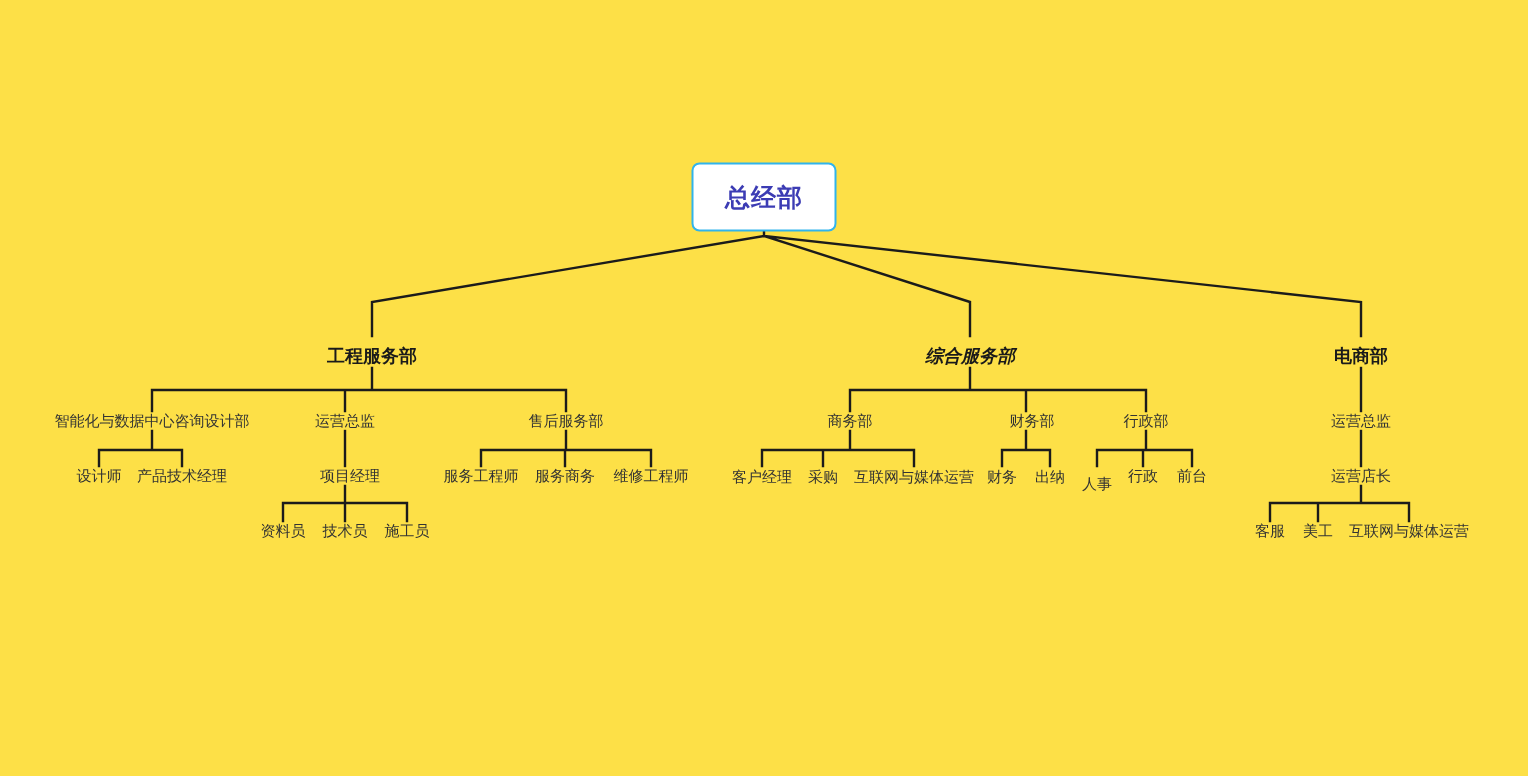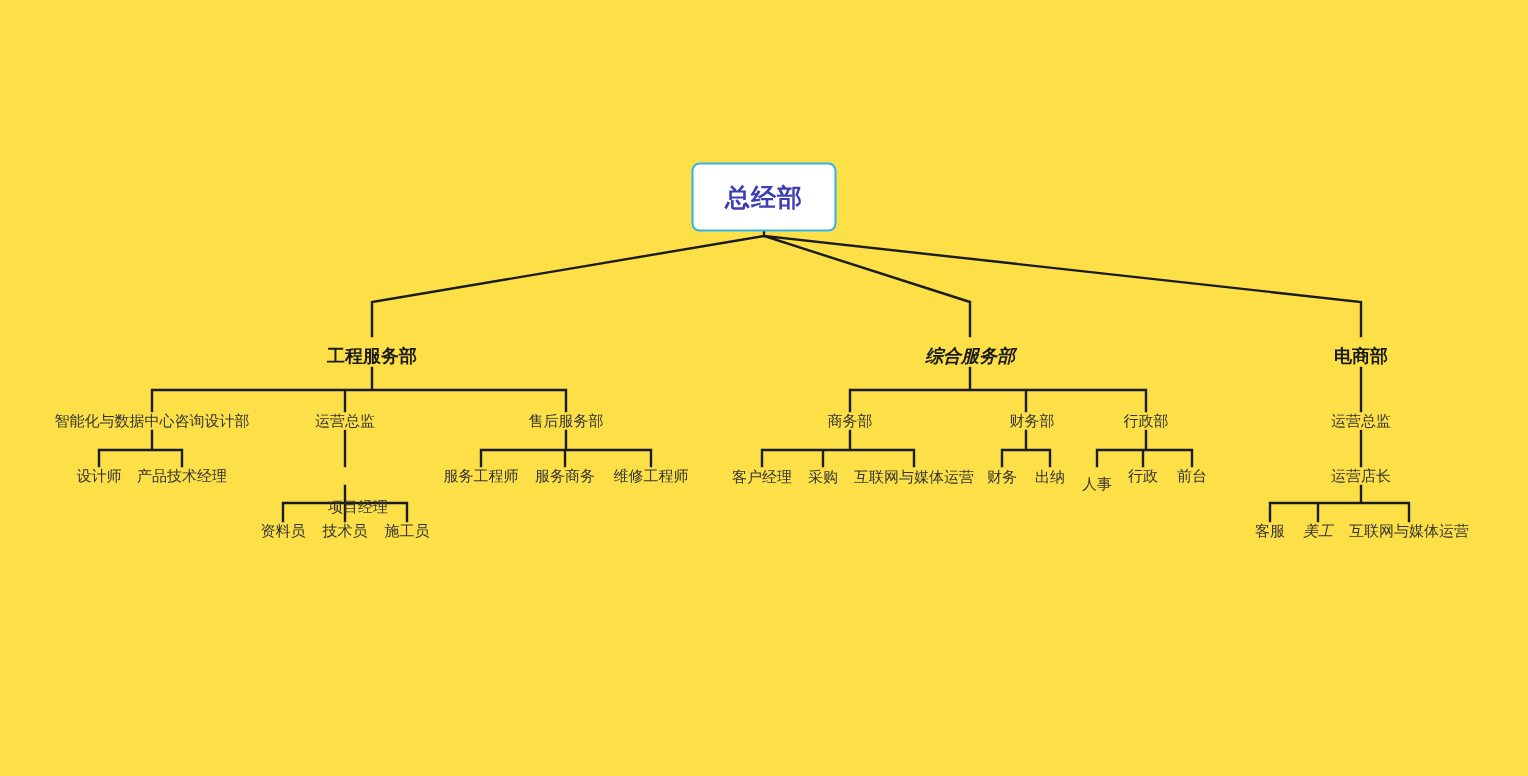--- a/index.html
+++ b/index.html
@@ -45,37 +45,37 @@
   <div id="nodes">
       <div class="node root" style="left: 764px; top: 197px;">总经部</div>
       <div class="node lv1" style="left: 372px; top: 346px;">工程服务部</div>
       <div class="node lv1" style="left: 970px; top: 346px; font-style: italic;">综合服务部</div>
       <div class="node lv1" style="left: 1361px; top: 346px;">电商部</div>
       <div class="node lvn" style="left: 152px; top: 413px;">智能化与数据中心咨询设计部</div>
       <div class="node lvn" style="left: 345px; top: 413px;">运营总监</div>
       <div class="node lvn" style="left: 566px; top: 413px;">售后服务部</div>
       <div class="node lvn" style="left: 99px; top: 468px;">设计师</div>
       <div class="node lvn" style="left: 182px; top: 468px;">产品技术经理</div>
-      <div class="node lvn" style="left: 358px; top: 468px; margin-top: 31px;">项目经理</div>
+      <div class="node lvn" style="left: 350px; top: 468px;">项目经理</div>
       <div class="node lvn" style="left: 283px; top: 523px;">资料员</div>
       <div class="node lvn" style="left: 345px; top: 523px; text-align: right;">技术员</div>
       <div class="node lvn" style="left: 407px; top: 523px;">施工员</div>
       <div class="node lvn" style="left: 481px; top: 468px;">服务工程师</div>
       <div class="node lvn" style="left: 565px; top: 468px;">服务商务</div>
       <div class="node lvn" style="left: 651px; top: 468px;">维修工程师</div>
       <div class="node lvn" style="left: 850px; top: 413px;">商务部</div>
       <div class="node lvn" style="left: 1026px; top: 413px; margin-left: 6px;">财务部</div>
       <div class="node lvn" style="left: 1146px; top: 413px;">行政部</div>
       <div class="node lvn" style="left: 762px; top: 469px;">客户经理</div>
       <div class="node lvn" style="left: 823px; top: 469px;">采购</div>
       <div class="node lvn" style="left: 914px; top: 469px;">互联网与媒体运营</div>
       <div class="node lvn" style="left: 1002px; top: 469px;">财务</div>
       <div class="node lvn" style="left: 1050px; top: 469px;">出纳</div>
       <div class="node lvn" style="left: 1097px; top: 468px; margin-top: 8px;">人事</div>
       <div class="node lvn" style="left: 1143px; top: 468px;">行政</div>
       <div class="node lvn" style="left: 1192px; top: 468px;">前台</div>
       <div class="node lvn" style="left: 1361px; top: 413px;">运营总监</div>
       <div class="node lvn" style="left: 1361px; top: 468px;">运营店长</div>
       <div class="node lvn" style="left: 1270px; top: 523px;">客服</div>
-      <div class="node lvn" style="left: 1318px; top: 523px; font-style: italic;">美工</div>
+      <div class="node lvn" style="left: 1318px; top: 523px;">美工</div>
       <div class="node lvn" style="left: 1409px; top: 523px;">互联网与媒体运营</div>
     </div>
 </div>
 
 </body></html>

